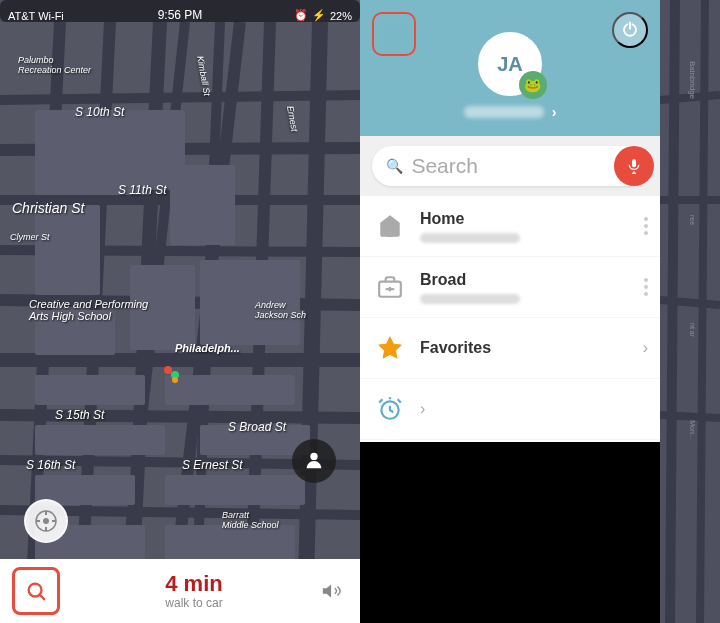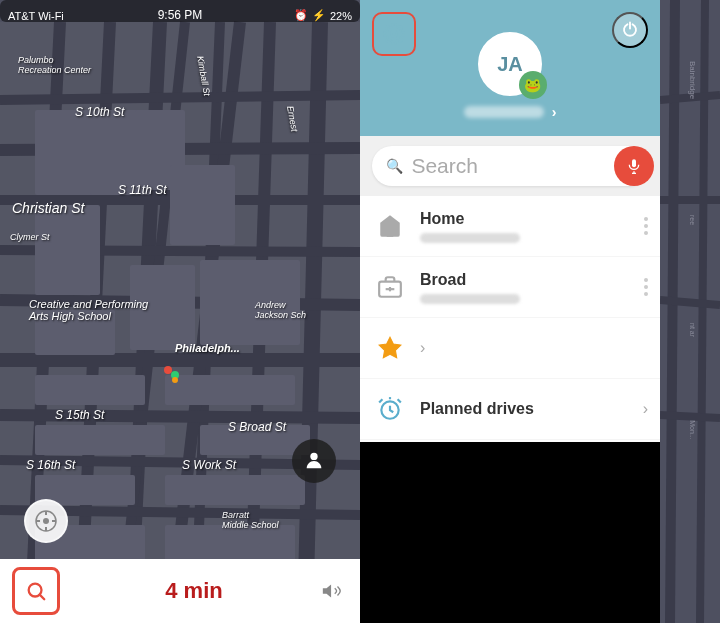--- a/index.html
+++ b/index.html
@@ -467,21 +467,21 @@
     <div class="map-label" style="top:200px;left:12px;font-size:14px;">Christian St</div>
     <div class="map-label" style="top:232px;left:10px;font-size:9px;">Clymer St</div>
     <div class="map-label" style="top:55px;left:205px;font-size:9px;transform:rotate(80deg);transform-origin:0 0;">Kimball St</div>
     <div class="map-label" style="top:105px;left:295px;font-size:9px;transform:rotate(80deg);transform-origin:0 0;">Ernest</div>
     <div class="map-label" style="top:268px;left:255px;font-size:9px;margin-top:32px;">Andrew<br>Jackson Sch</div>
     <div class="map-label" style="top:298px;left:22px;font-size:11px;margin-left:7px;">Creative and Performing<br>Arts High School</div>
     <div class="map-label" style="top:342px;left:175px;font-size:11px;font-weight:600;">Philadelph...</div>
     <div class="map-label" style="top:408px;left:55px;">S 15th St</div>
     <div class="map-label" style="top:420px;left:228px;">S Broad St</div>
     <div class="map-label" style="top:458px;left:26px;">S 16th St</div>
-    <div class="map-label" style="top:458px;left:182px;">S Work St</div>
+    <div class="map-label" style="top:458px;left:182px;">S Ernest St</div>
     <div class="map-label" style="top:510px;left:222px;font-size:9px;">Barratt<br>Middle School</div>
   </div>
 
   <div class="compass-btn">
     <svg width="24" height="24" viewBox="0 0 24 24" fill="none">
       <circle cx="12" cy="12" r="10" stroke="#888" stroke-width="1.5" fill="none"></circle>
       <circle cx="12" cy="12" r="3" fill="#888"></circle>
       <line x1="12" y1="2" x2="12" y2="6" stroke="#888" stroke-width="2"></line>
       <line x1="12" y1="18" x2="12" y2="22" stroke="#888" stroke-width="2"></line>
       <line x1="2" y1="12" x2="6" y2="12" stroke="#888" stroke-width="2"></line>
@@ -498,20 +498,21 @@
 
   <div class="map-bottom-bar">
     <button class="search-btn">
       <svg width="22" height="22" viewBox="0 0 24 24" fill="none">
         <circle cx="11" cy="11" r="7" stroke="#e74c3c" stroke-width="2.5"></circle>
         <line x1="16" y1="16" x2="21" y2="21" stroke="#e74c3c" stroke-width="2.5" stroke-linecap="round"></line>
       </svg>
     </button>
     <div class="map-time-info">
       <div class="time-big">4 min</div>
+      <div class="time-sub">walk to car</div>
     </div>
     <div class="volume-btn">
       <svg width="22" height="22" viewBox="0 0 24 24" fill="#888">
         <polygon points="11,5 6,9 2,9 2,15 6,15 11,19"></polygon>
         <path d="M15 9c1.1 1 2 2.4 2 3s-.9 2-2 3" stroke="#888" fill="none" stroke-width="1.5"></path>
         <path d="M18 7c1.8 1.8 3 4 3 5s-1.2 3.2-3 5" stroke="#888" fill="none" stroke-width="1.5"></path>
       </svg>
     </div>
   </div>
 </div>
@@ -601,35 +602,35 @@
         <div class="menu-dot"></div>
       </div>
     </div>
 
     <div class="menu-item">
       <div class="menu-item-icon">
         <svg width="26" height="26" viewBox="0 0 24 24" fill="#f39c12" stroke="#f39c12" stroke-width="1">
           <polygon points="12,2 15.09,8.26 22,9.27 17,14.14 18.18,21.02 12,17.77 5.82,21.02 7,14.14 2,9.27 8.91,8.26"></polygon>
         </svg>
       </div>
+      <div class="menu-item-content">
+        <div class="menu-item-title">Favorites</div>
+      </div>
       <span class="menu-item-arrow">›</span>
     </div>
 
     <div class="menu-item">
       <div class="menu-item-icon">
         <svg width="26" height="26" viewBox="0 0 24 24" fill="none" stroke="#5aadcc" stroke-width="2">
           <circle cx="12" cy="13" r="8"></circle>
           <polyline points="12,9 12,13 15,15"></polyline>
           <path d="M5 3L2 6"></path>
           <path d="M22 6l-3-3"></path>
           <line x1="12" y1="1" x2="12" y2="3"></line>
         </svg>
-      </div>
-      <div class="menu-item-content">
-        <div class="menu-item-title">Planned drives</div>
       </div>
       <span class="menu-item-arrow">›</span>
     </div>
 
     <div class="menu-item-blurred">
       <div class="blurred-icon">
         <svg width="18" height="18" viewBox="0 0 24 24" fill="none" stroke="#999" stroke-width="2">
           <circle cx="12" cy="12" r="10"></circle>
           <polyline points="12,6 12,12 16,14"></polyline>
         </svg>

